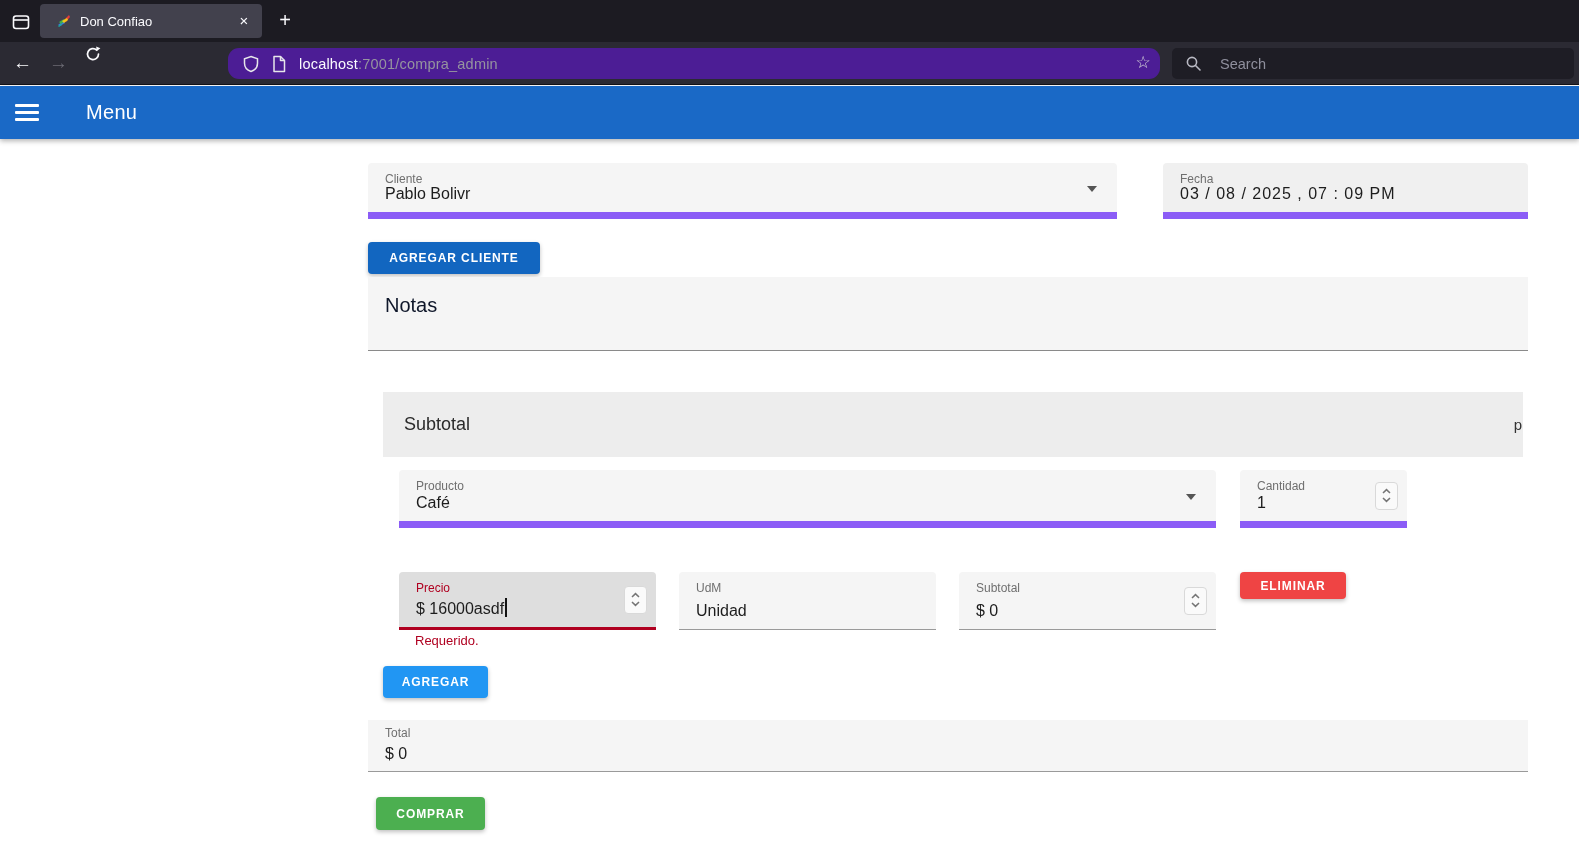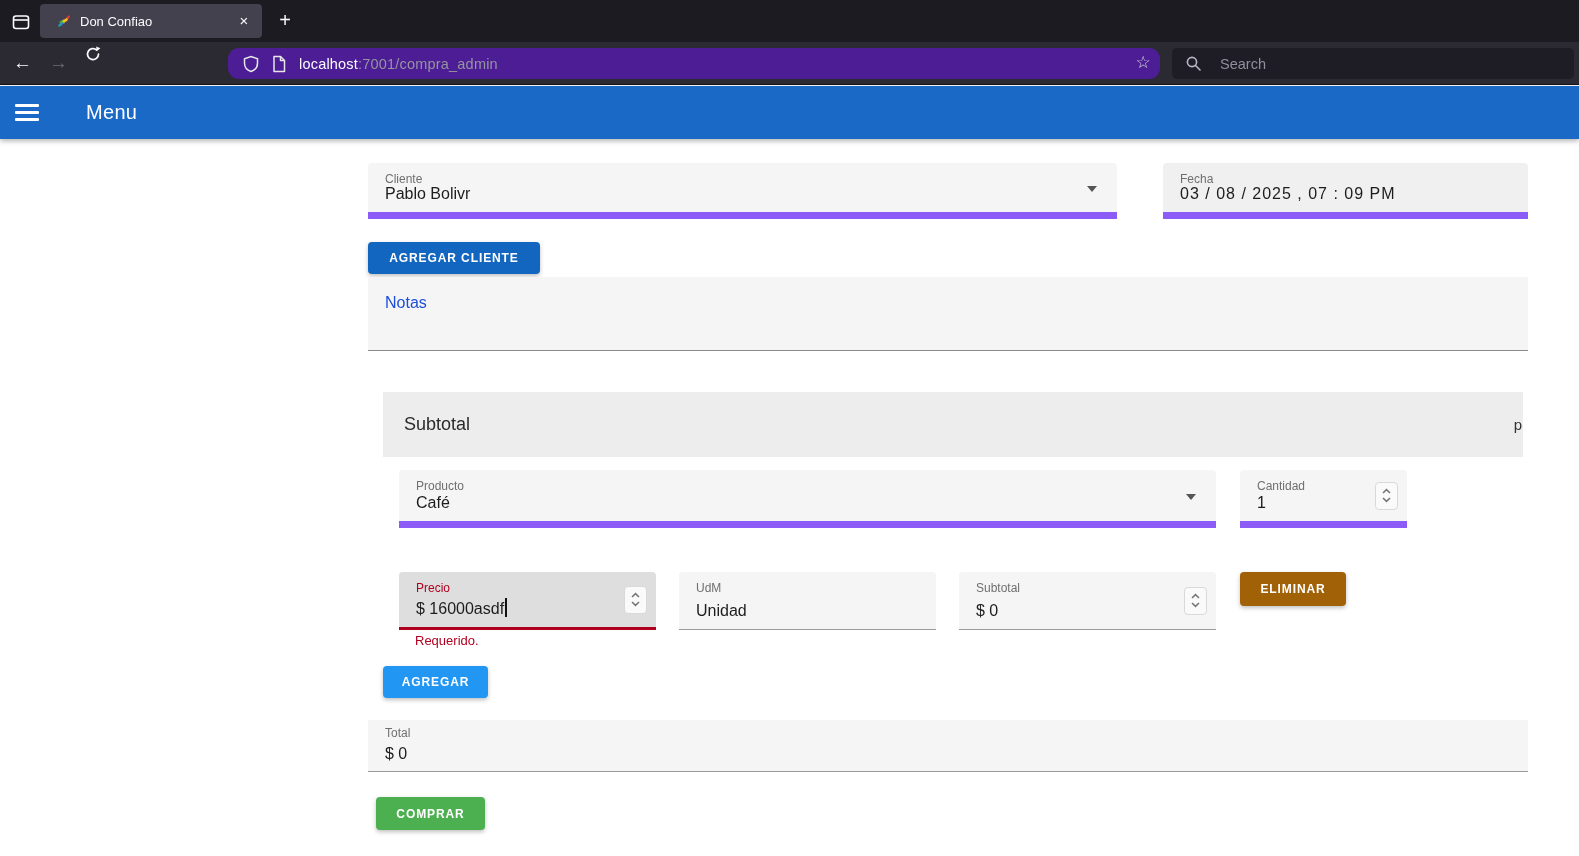--- a/index.html
+++ b/index.html
@@ -62,40 +62,40 @@
   .btn { position:absolute; border:none; border-radius:4px; color:#fff; font-weight:bold;
          font-size:12px; letter-spacing:.9px; font-family:"Liberation Sans",sans-serif;
          box-shadow:0 2px 4px rgba(0,0,0,.25); display:flex; align-items:center; justify-content:center; }
 
   .f-cliente  { left:368px; top:163px; width:749px; height:56px; }
   .f-fecha    { left:1163px; top:163px; width:365px; height:56px; background:#f0f0f0; }
   .f-fecha .fvalue { letter-spacing:1px;text-align:center; }
   .btn-agregar-cliente { left:368px; top:242px; width:172px; height:32px; background:#1266c0; }
   .f-notas { left:368px; top:277px; width:1160px; height:74px; background:#f5f5f5;
              border-bottom:1px solid #8a8a8a; position:absolute; }
-  .f-notas .nlabel { position:absolute; left:17px; top:17px; font-size:16px; color:#1d4ed8; }
+  .f-notas .nlabel { position:absolute; left:17px; top:17px; font-size:20px; color:#0f172a; }
 
   .prod-header { position:absolute; left:383px; top:392px; width:1140px; height:65px; background:#ededed;
                  display:flex; align-items:center; overflow:hidden; }
   .prod-title { margin-left:21px; font-size:18px; color:#2b2b2b; flex:1; }
   .prod-overflow { font-size:15px; color:#333; margin-right:1px; }
 
   .f-producto { left:399px; top:470px; width:817px; height:58px; }
   .f-cantidad { left:1240px; top:470px; width:167px; height:58px; }
 
   .f-precio { left:399px; top:572px; width:257px; height:58px; background:#dedede;
               border-bottom:3px solid #b00020; border-radius:4px 4px 0 0; }
   .f-precio .flabel { color:#b00020; }
   .caret { display:inline-block; width:1.5px; height:19px; background:#111; vertical-align:text-bottom;
            margin-left:1px; }
   .error-msg { position:absolute; left:415px; top:633px; font-size:13px; color:#b00020; }
 
   .f-udm      { left:679px; top:572px; width:257px; height:58px; border-bottom:1px solid #9a9a9a; }
   .f-subtotal { left:959px; top:572px; width:257px; height:58px; border-bottom:1px solid #9a9a9a; }
-  .btn-eliminar { left:1240px; top:572px; width:106px; height:34px; background:#a16207; }
+  .btn-eliminar { left:1240px; top:572px; width:106px; height:27px; background:#ef4444; }
   .btn-agregar  { left:383px; top:666px; width:105px; height:32px; background:#2196f3; }
 
   .f-total { left:368px; top:720px; width:1160px; height:52px; background:#f5f5f5;
              border-bottom:1px solid #9a9a9a; border-radius:0; }
   .f-total .flabel { top:6px; }
   .f-total .fvalue { bottom:8px; }
   .btn-comprar { left:376px; top:797px; width:109px; height:33px; background:#4caf50; }
 
   svg { display:block; }
 </style>

